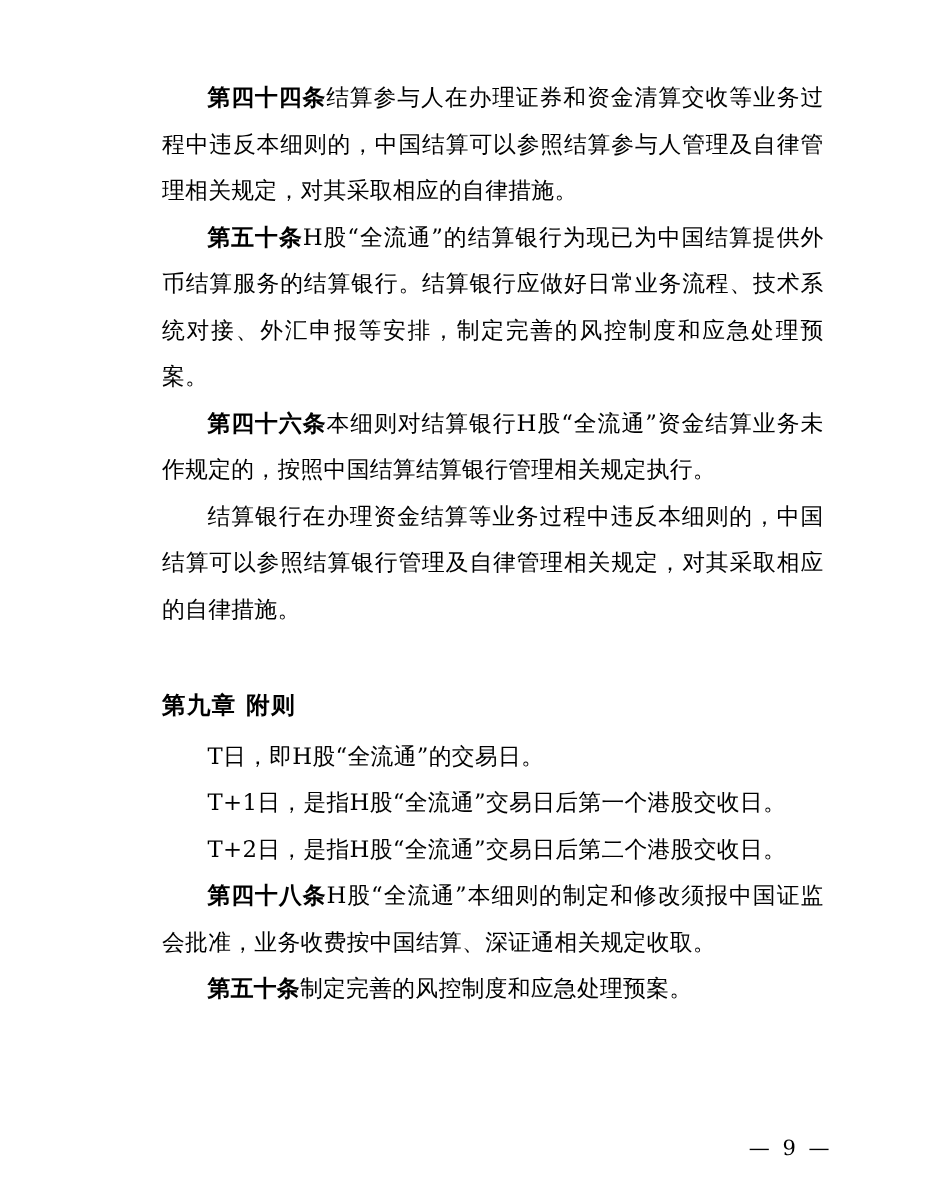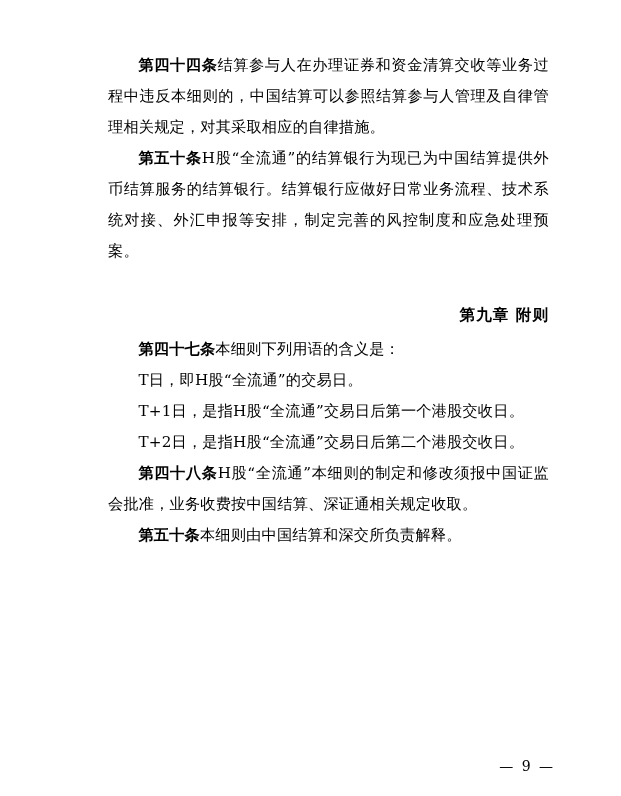--- a/index.html
+++ b/index.html
@@ -31,21 +31,21 @@
     margin: 0 0 0 0;
     letter-spacing: 0.2px;
   }
   .indent {
     text-indent: 2em;
   }
   .lead {
     font-weight: bold;
   }
   .chapter {
-    text-align: right;
+    text-align: left;
     font-size: 15.6px;
     font-weight: bold;
     line-height: 31px;
     margin: 20px 0 4px 0;
     letter-spacing: 1px;
   }
   .footer {
     position: absolute;
     right: 66px;
     bottom: 22px;
@@ -62,47 +62,50 @@
 <div class="page">
 
   <p class="para indent">
     <span class="lead">第四十四条</span><span>结算参与人在办理证券和资金清算交收等业务过程中违反本细则的，中国结算可以参照结算参与人管理及自律管理相关规定，对其采取相应的自律措施。</span>
   </p>
 
   <p class="para indent">
     <span class="lead">第五十条</span><span>H股“全流通”的结算银行为现已为中国结算提供外币结算服务的结算银行。结算银行应做好日常业务流程、技术系统对接、外汇申报等安排，制定完善的风控制度和应急处理预案。</span>
   </p>
 
+  <p class="para indent">
+    <span class="lead">第四十六条</span><span>本细则对结算银行H股“全流通”资金结算业务未作规定的，按照中国结算结算银行管理相关规定执行。</span>
+  </p>
 
+  <p class="para indent">
+    <span>结算银行在办理资金结算等业务过程中违反本细则的，中国结算可以参照结算银行管理及自律管理相关规定，对其采取相应的自律措施。</span>
+  </p>
 
   <div class="spacer"></div>
 
   <h2 class="chapter">第九章  附则</h2>
 
-  <p class="para indent">
-    <span class="lead">第四十七条</span><span>本细则下列用语的含义是：</span>
-  </p>
 
   <p class="para indent">
     <span>T日，即H股“全流通”的交易日。</span>
   </p>
 
   <p class="para indent">
     <span>T+1日，是指H股“全流通”交易日后第一个港股交收日。</span>
   </p>
 
   <p class="para indent">
     <span>T+2日，是指H股“全流通”交易日后第二个港股交收日。</span>
   </p>
 
 
   <p class="para indent">
     <span class="lead">第四十八条</span><span>H股“全流通”本细则的制定和修改须报中国证监会批准，业务收费按中国结算、深证通相关规定收取。</span>
   </p>
 
 
   <p class="para indent">
-    <span class="lead">第五十条</span><span>本细则由中国结算和深交所负责解释。</span>
+    <span class="lead">第五十条</span><span>制定完善的风控制度和应急处理预案。</span>
   </p>
 
 </div>
 
 <div class="footer">— 9 —</div>
 
 </body></html>

